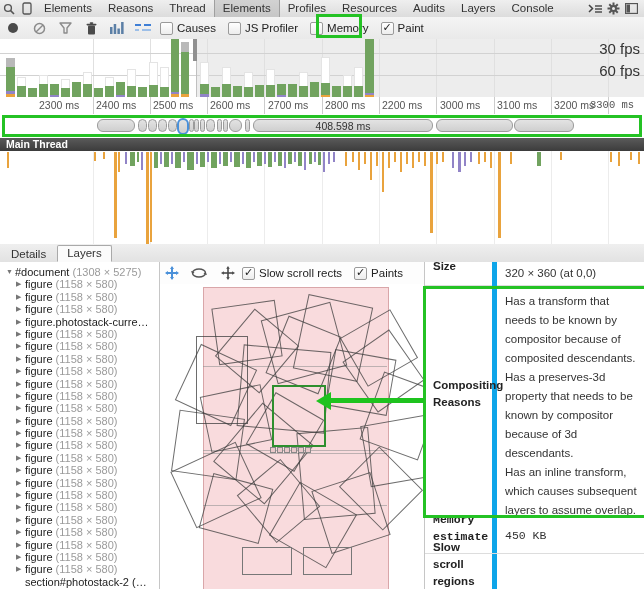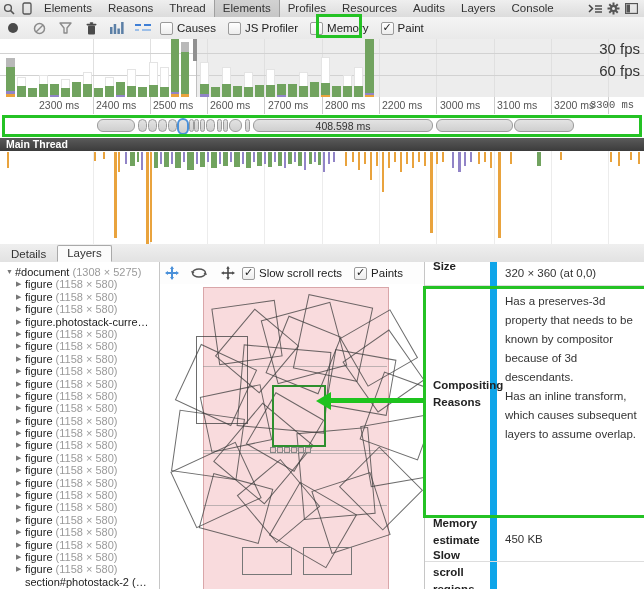--- a/index.html
+++ b/index.html
@@ -63,21 +63,21 @@
   .pinkrect{position:absolute;background:#f9dbdd;border:1px solid #d9a6a9;}
   .lrect{position:absolute;border:1px solid rgba(60,60,60,.75);background:transparent;}
   .greenrect{position:absolute;border:2px solid #2e8f2e;}
   .hline{position:absolute;height:1px;background:#8d8d8d;opacity:.55;}
   .minirect{position:absolute;border:1px solid #777;background:transparent;}
   .dot{position:absolute;width:4px;height:4px;border:1px solid #888;background:#e9c8ca;}
   
   .attrs{left:425px;top:262px;width:219px;height:327px;background:#fff;font-size:11.5px;overflow:hidden;}
   .arow{display:flex;border-bottom:1px solid #ddd;box-sizing:border-box;}
   .alabel{width:72px;flex:0 0 auto;font-weight:bold;color:#222;padding:4px 2px 20px 8px;box-sizing:border-box;
-          display:flex;align-items:center;line-height:17px;border-right:7px solid #0ea5e9;}
+          display:flex;align-items:center;line-height:17px;border-right:5px solid #0ea5e9;}
   .avalue{flex:1;padding:4px 2px 4px 8px;color:#333;display:flex;align-items:center;line-height:19px;}
   .avalue.reasons{display:block;padding-top:6px;}
   
   .anno{position:absolute;border:3px solid #24c224;pointer-events:none;}
   .arrow-shaft{position:absolute;background:#1ec31e;}
   .arrow-head{position:absolute;width:0;height:0;border-top:9px solid transparent;border-bottom:9px solid transparent;border-right:15px solid #1ec31e;}
   svg{display:block;}
 </style>
 </head>
 <body>
@@ -612,25 +612,26 @@
   </div>
 
   <div class="abs attrs">
     <div class="arow" style="height:24px;">
       <div class="alabel">Size</div>
       <div class="avalue">320 × 360 (at 0,0)</div>
     </div>
     <div class="arow" style="height:232px;">
       <div class="alabel">Compositing Reasons</div>
       <div class="avalue reasons" id="reasons">
+          <div>Has a transform that needs to be known by compositor because of composited descendants.</div>
           <div>Has a preserves-3d property that needs to be known by compositor because of 3d descendants.</div>
           <div>Has an inline transform, which causes subsequent layers to assume overlap.</div>
         </div>
     </div>
-    <div class="arow" style="height:44px;">
+    <div class="arow" style="height:36px;font-family:Liberation Mono, monospace;">
       <div class="alabel">Memory estimate</div>
       <div class="avalue">450 KB</div>
     </div>
     <div class="arow" style="height:36px;border-bottom:none;">
       <div class="alabel">Slow scroll regions</div>
       <div class="avalue"></div>
     </div>
   </div>
 
   <div class="anno" style="left:316px;top:14px;width:40px;height:18px;"></div>

